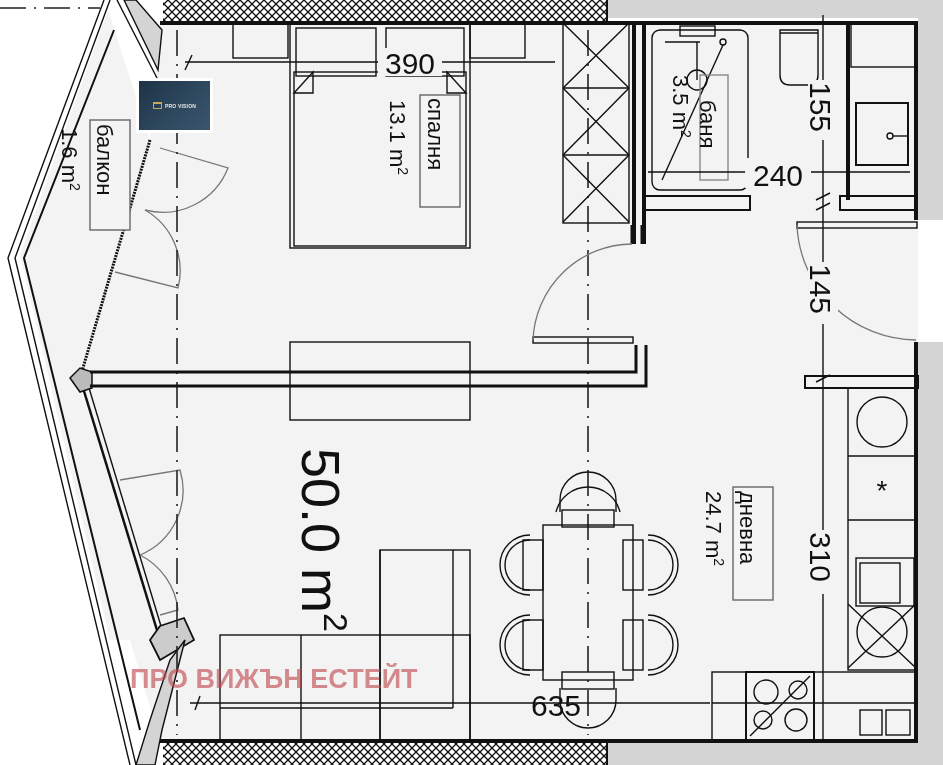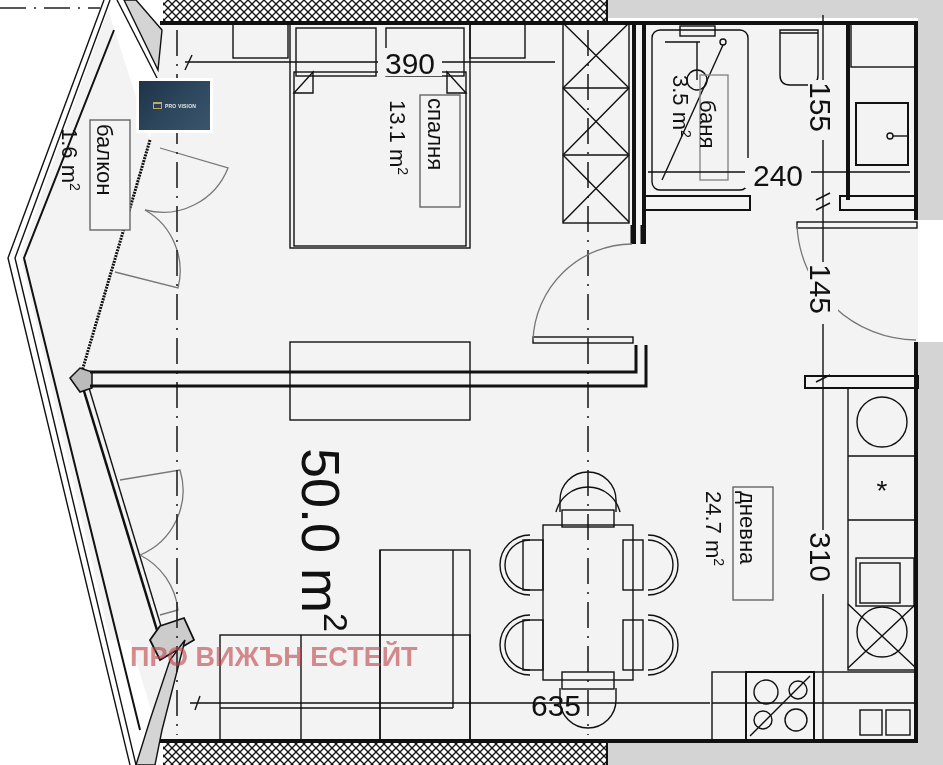--- a/index.html
+++ b/index.html
@@ -12,21 +12,21 @@
   .axis { stroke: #222; stroke-width: 1.6; stroke-dasharray: 26 8 2 8; fill: none; }
   .dimline { stroke: #111; stroke-width: 1.4; fill: none; }
   .txt { font-family: "Liberation Sans", sans-serif; fill: #111; }
   .lbl-box { fill: #f4f4f4; stroke: #666; stroke-width: 1.4; }
   .logo { position: absolute; left: 136px; top: 78px; width: 77px; height: 55px; background: #ffffff; }
   .logo-inner { position: absolute; left: 3px; top: 3px; width: 71px; height: 49px;
     background: linear-gradient(135deg, #1e3347 0%, #2f4a60 60%, #3b566c 100%);
     display: flex; align-items: center; justify-content: center; gap: 3px; }
   .logo-mark { width: 9px; height: 7px; border: 1px solid #c9a85c; border-top-width: 2px; box-sizing: border-box; }
   .logo-text { color: #e6e6e6; font-size: 5px; font-weight: bold; letter-spacing: 0.2px; font-family: "Liberation Sans", sans-serif; }
-  .watermark { position: absolute; left: 130px; top: 642px; font-size: 27px; font-weight: bold;
+  .watermark { position: absolute; left: 130px; top: 664px; font-size: 27px; font-weight: bold;
     color: rgba(190, 70, 75, 0.62); font-family: "Liberation Sans", sans-serif; letter-spacing: 0px; white-space: nowrap; }
 </style>
 </head>
 <body>
 
 <svg width="943" height="765" viewBox="0 0 943 765">
   <defs>
     <pattern id="hatch" width="8" height="8" patternUnits="userSpaceOnUse">
       <rect width="8" height="8" fill="#fff"></rect>
       <path d="M0,0 L8,8 M8,0 L0,8" stroke="#111" stroke-width="1.3"></path>

